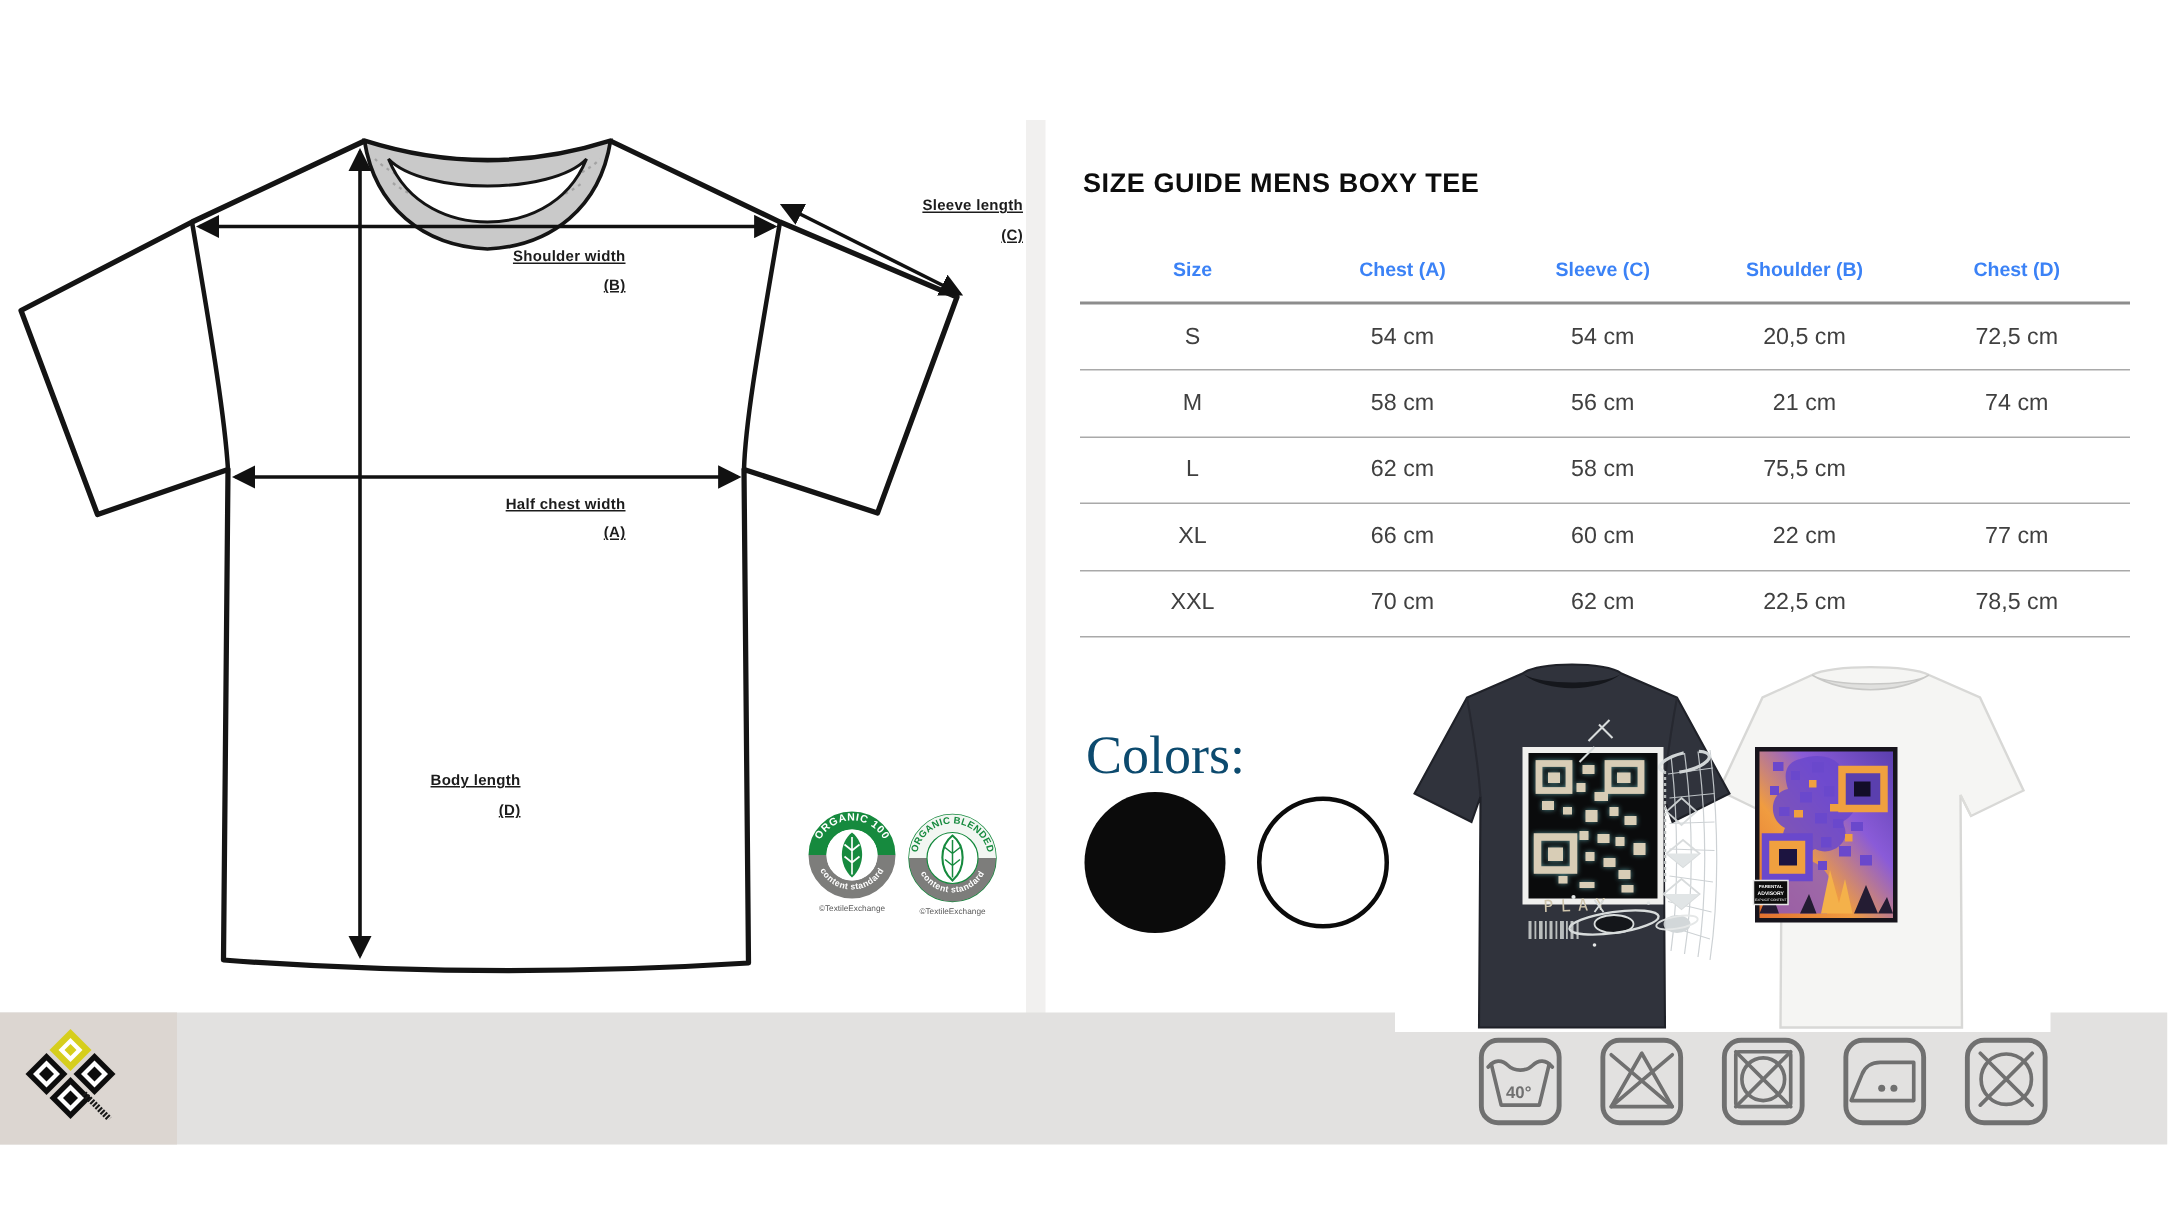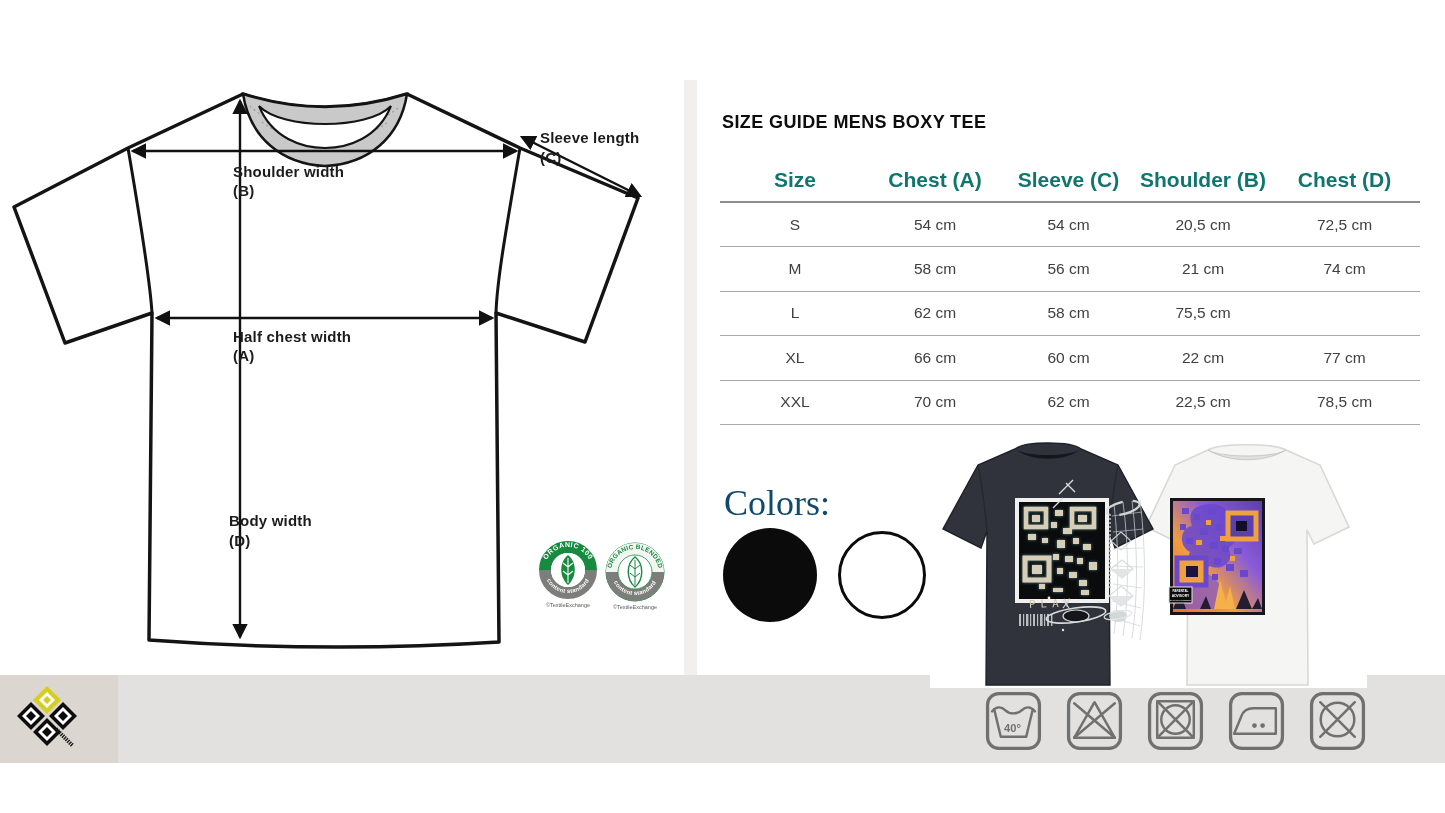--- a/index.html
+++ b/index.html
@@ -2,30 +2,30 @@
 <html><head>
 <meta charset="utf-8">
 <style>
   html,body{margin:0;padding:0;}
   body{
     position:relative;width:1445px;height:813px;overflow:hidden;
     background:#ffffff;font-family:"Liberation Sans",sans-serif;
   }
   .abs{position:absolute;}
   
-  .diag-label{position:absolute;text-align:left;font-weight:700;color:#1c1c1c;
-    font-size:15px;line-height:19px;letter-spacing:.2px;}
+  .diag-label{position:absolute;text-align:right;font-weight:700;color:#1c1c1c;
+    font-size:10px;line-height:19px;letter-spacing:.2px;text-decoration:underline;}
   
   #divider{left:684px;top:80px;width:13px;height:598px;background:#f1f0ef;}
   
   #guide-title{left:722px;top:112px;width:560px;font-size:18px;font-weight:900;
     color:#0d0d0d;letter-spacing:.4px;}
   #size-table{left:720px;top:158px;width:700px;color:#3f3f3f;}
   .t-grid{display:grid;grid-template-columns:150px 130px 137px 132px 151px;align-items:center;}
-  .th{font-weight:700;color:#0f766e;font-size:21px;text-align:center;height:43px;
+  .th{font-weight:700;color:#3b82f6;font-size:13px;text-align:center;height:43px;
     display:flex;align-items:center;justify-content:center;}
   .tr{border-top:1.6px solid #a9a9a9;}
   .tr:first-child{border-top:2px solid #8d8d8d;}
   .tr:last-child{border-bottom:1.6px solid #a9a9a9;}
   .td{font-size:15.5px;text-align:center;height:43.4px;display:flex;align-items:center;
     justify-content:center;color:#404040;}
   
   #colors-label{left:724px;top:482px;font-family:"Liberation Serif",serif;
     font-size:36px;color:#0c4a6e;}
   #swatch-black{left:723px;top:528px;width:94px;height:94px;border-radius:50%;background:#0b0b0b;}
@@ -66,21 +66,21 @@
   <line x1="133" y1="71" x2="516" y2="71" stroke="#111" stroke-width="2.4" marker-start="url(#ar)" marker-end="url(#ar)"></line>
   <line x1="157" y1="238" x2="492" y2="238" stroke="#111" stroke-width="2.4" marker-start="url(#ar)" marker-end="url(#ar)"></line>
   <line x1="240" y1="21" x2="240" y2="557" stroke="#111" stroke-width="2.4" marker-start="url(#ar)" marker-end="url(#ar)"></line>
   <line x1="522" y1="57" x2="640" y2="116" stroke="#111" stroke-width="2.4" marker-start="url(#ar)" marker-end="url(#ar)"></line>
 </svg>
 
 <div class="diag-label" style="left:233px;top:162px;width:184px;">Shoulder width</div>
 <div class="diag-label" style="left:233px;top:181px;width:184px;">(B)</div>
 <div class="diag-label" style="left:233px;top:327px;width:184px;">Half chest width</div>
 <div class="diag-label" style="left:233px;top:346px;width:184px;">(A)</div>
-<div class="diag-label" style="left:229px;top:511px;width:118px;">Body width</div>
+<div class="diag-label" style="left:229px;top:511px;width:118px;">Body length</div>
 <div class="diag-label" style="left:229px;top:531px;width:118px;">(D)</div>
 <div class="diag-label" style="left:540px;top:128px;width:142px;">Sleeve length</div>
 <div class="diag-label" style="left:540px;top:148px;width:142px;">(C)</div>
 
 <svg class="abs" style="left:535px;top:537px;" width="66" height="74" viewBox="0 0 66 74">
   <defs>
     <path id="tpa1" d="M9,34 A24,24 0 0 1 57,34" fill="none"></path>
     <path id="tpb1" d="M9,32 A24,24 0 0 0 57,32" fill="none"></path>
   </defs>
   <circle cx="33" cy="33" r="29" fill="#ffffff"></circle>

